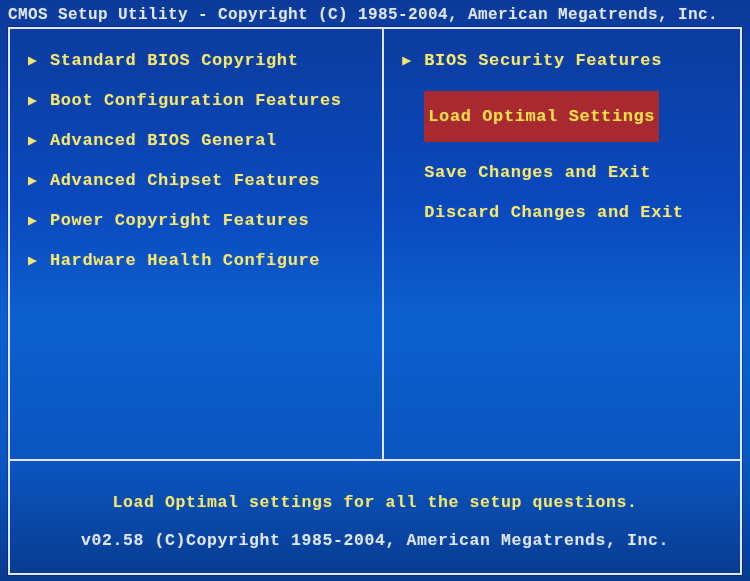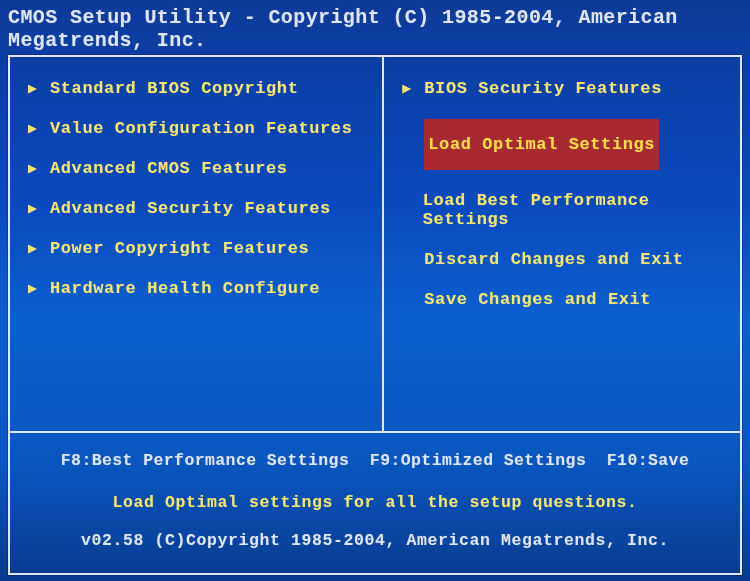--- a/index.html
+++ b/index.html
@@ -20,21 +20,21 @@
       width: 100%;
       height: 100%;
       display: flex;
       flex-direction: column;
       background: linear-gradient(180deg, #0c3a9a 0%, #0a49bd 35%, #0d5fd0 55%, #0a55bf 80%, #083a8e 100%);
     }
     .titlebar {
       color: #dfe6f7;
       font-weight: bold;
       padding: 6px 8px 3px 8px;
-      font-size: 20px;
+      font-size: 16px;
       letter-spacing: 0.4px;
     }
     .frame {
       flex: 1;
       border: 2px solid #dfe6f7;
       margin: 0 8px 6px 8px;
       display: flex;
       flex-direction: column;
       box-shadow: 0 0 0 1px rgba(0,0,0,0.2);
     }
@@ -121,29 +121,29 @@
   <div class="frame">
     <div class="top">
 
       <div class="col col-left">
         <div class="item">
           <span class="arrow">▶</span>
           <span class="label">Standard BIOS Copyright</span>
         </div>
         <div class="item">
           <span class="arrow">▶</span>
-          <span class="label">Value Configuration Features</span>
+          <span class="label">Boot Configuration Features</span>
         </div>
         <div class="item">
           <span class="arrow">▶</span>
-          <span class="label">Advanced CMOS Features</span>
+          <span class="label">Advanced BIOS General</span>
         </div>
         <div class="item">
           <span class="arrow">▶</span>
-          <span class="label">Advanced Security Features</span>
+          <span class="label">Advanced Chipset Features</span>
         </div>
         <div class="item">
           <span class="arrow">▶</span>
           <span class="label">Power Copyright Features</span>
         </div>
         <div class="item">
           <span class="arrow">▶</span>
           <span class="label">Hardware Health Configure</span>
         </div>
       </div>
@@ -152,35 +152,28 @@
         <div class="item">
           <span class="arrow">▶</span>
           <span class="label">BIOS Security Features</span>
         </div>
         <div class="item selected nolabel">
           <span class="arrow">▶</span>
           <span class="label">Load Optimal Settings</span>
         </div>
         <div class="item nolabel">
           <span class="arrow">▶</span>
-          <span class="label">Load Best Performance Settings</span>
+          <span class="label">Save Changes and Exit</span>
         </div>
         <div class="item nolabel">
           <span class="arrow">▶</span>
           <span class="label">Discard Changes and Exit</span>
-        </div>
-        <div class="item nolabel">
-          <span class="arrow">▶</span>
-          <span class="label">Save Changes and Exit</span>
         </div>
       </div>
 
     </div>
 
     <div class="help">
-      <div>
-        <span class="hl">F8:Best Performance Settings</span>&nbsp;&nbsp;<span class="hl">F9:Optimized Settings</span>&nbsp;&nbsp;<span class="hl">F10:Save</span>
-      </div>
       <div class="status">Load Optimal settings for all the setup questions.</div>
       <div class="copyright">v02.58 (C)Copyright 1985-2004, American Megatrends, Inc.</div>
     </div>
   </div>
 </div>
 
 </body></html>

